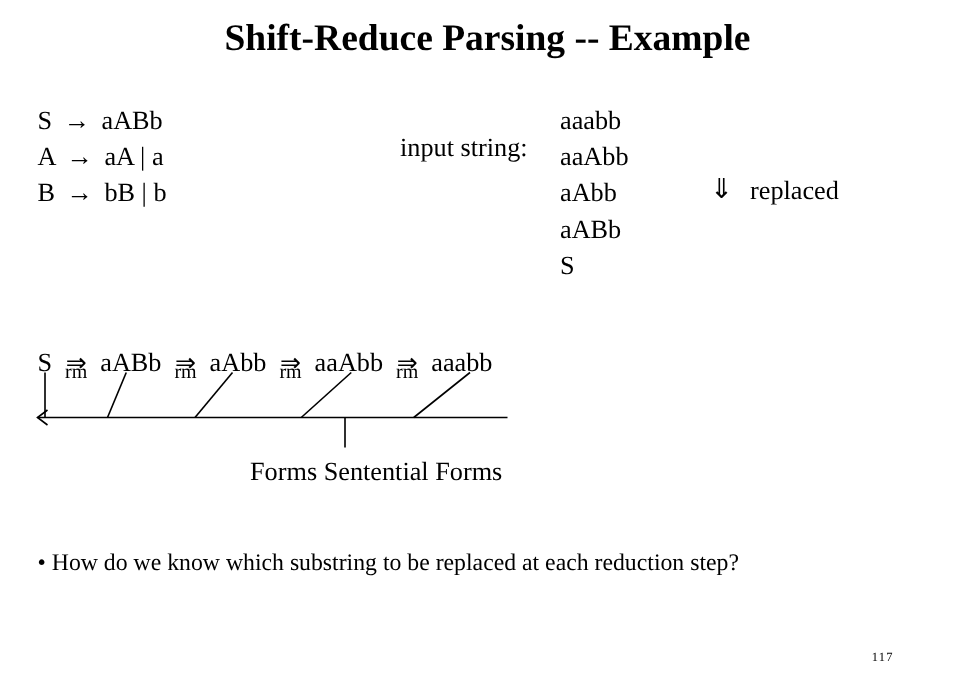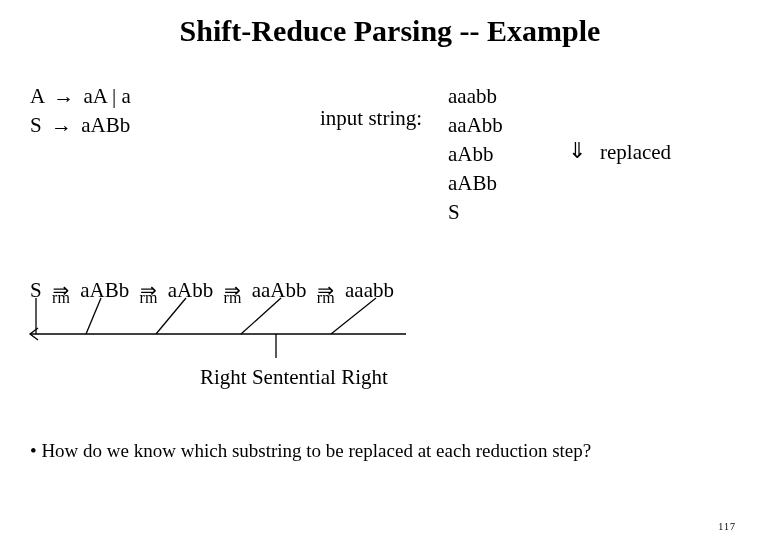--- a/index.html
+++ b/index.html
@@ -96,21 +96,21 @@
   }
   .bullet {
     position: absolute;
     top: 440px;
     left: 30px;
     font-size: 19px;
   }
   .pagenum {
     position: absolute;
     bottom: 8px;
-    right: 8px;
+    right: 29px;
     font-size: 10px;
     letter-spacing: 1px;
   }
   
   .brace-svg {
     position: absolute;
     top: 298px;
     left: 26px;
     width: 420px;
     height: 62px;
@@ -118,29 +118,34 @@
   }
 </style>
 </head>
 <body>
 
 <div class="slide">
 
   <div class="title">Shift-Reduce Parsing -- Example</div>
 
   <div class="grammar">
+    <div>
+      <span>S</span>
+      <span style="padding:0 4px;">→</span>
+      <span>aABb</span>
+    </div>
     <div>
       <span>A</span>
       <span style="padding:0 4px;">→</span>
       <span>aA  |  a</span>
     </div>
     <div>
-      <span>S</span>
+      <span>B</span>
       <span style="padding:0 4px;">→</span>
-      <span>aABb</span>
+      <span>bB  | b</span>
     </div>
   </div>
 
   <div class="input-label">input string:</div>
 
   <div class="deriv-col">
     <div>aaabb</div>
     <div>aaAbb</div>
     <div>aAbb</div>
     <div>aABb</div>
@@ -184,19 +189,19 @@
       <line x1="250" y1="36" x2="250" y2="60"></line>
 
       <line x1="10" y1="0" x2="10" y2="36"></line>
       <line x1="75" y1="0" x2="60" y2="36"></line>
       <line x1="160" y1="0" x2="130" y2="36"></line>
       <line x1="255" y1="0" x2="215" y2="36"></line>
       <line x1="350" y1="0" x2="305" y2="36"></line>
     </g>
   </svg>
 
-  <div class="rsf-label">Right Sentential Right</div>
+  <div class="rsf-label">Forms Sentential Forms</div>
 
   <div class="bullet">•  How do we know which substring to be replaced at each reduction step?</div>
 
   <div class="pagenum">117</div>
 
 </div>
 
 </body></html>

